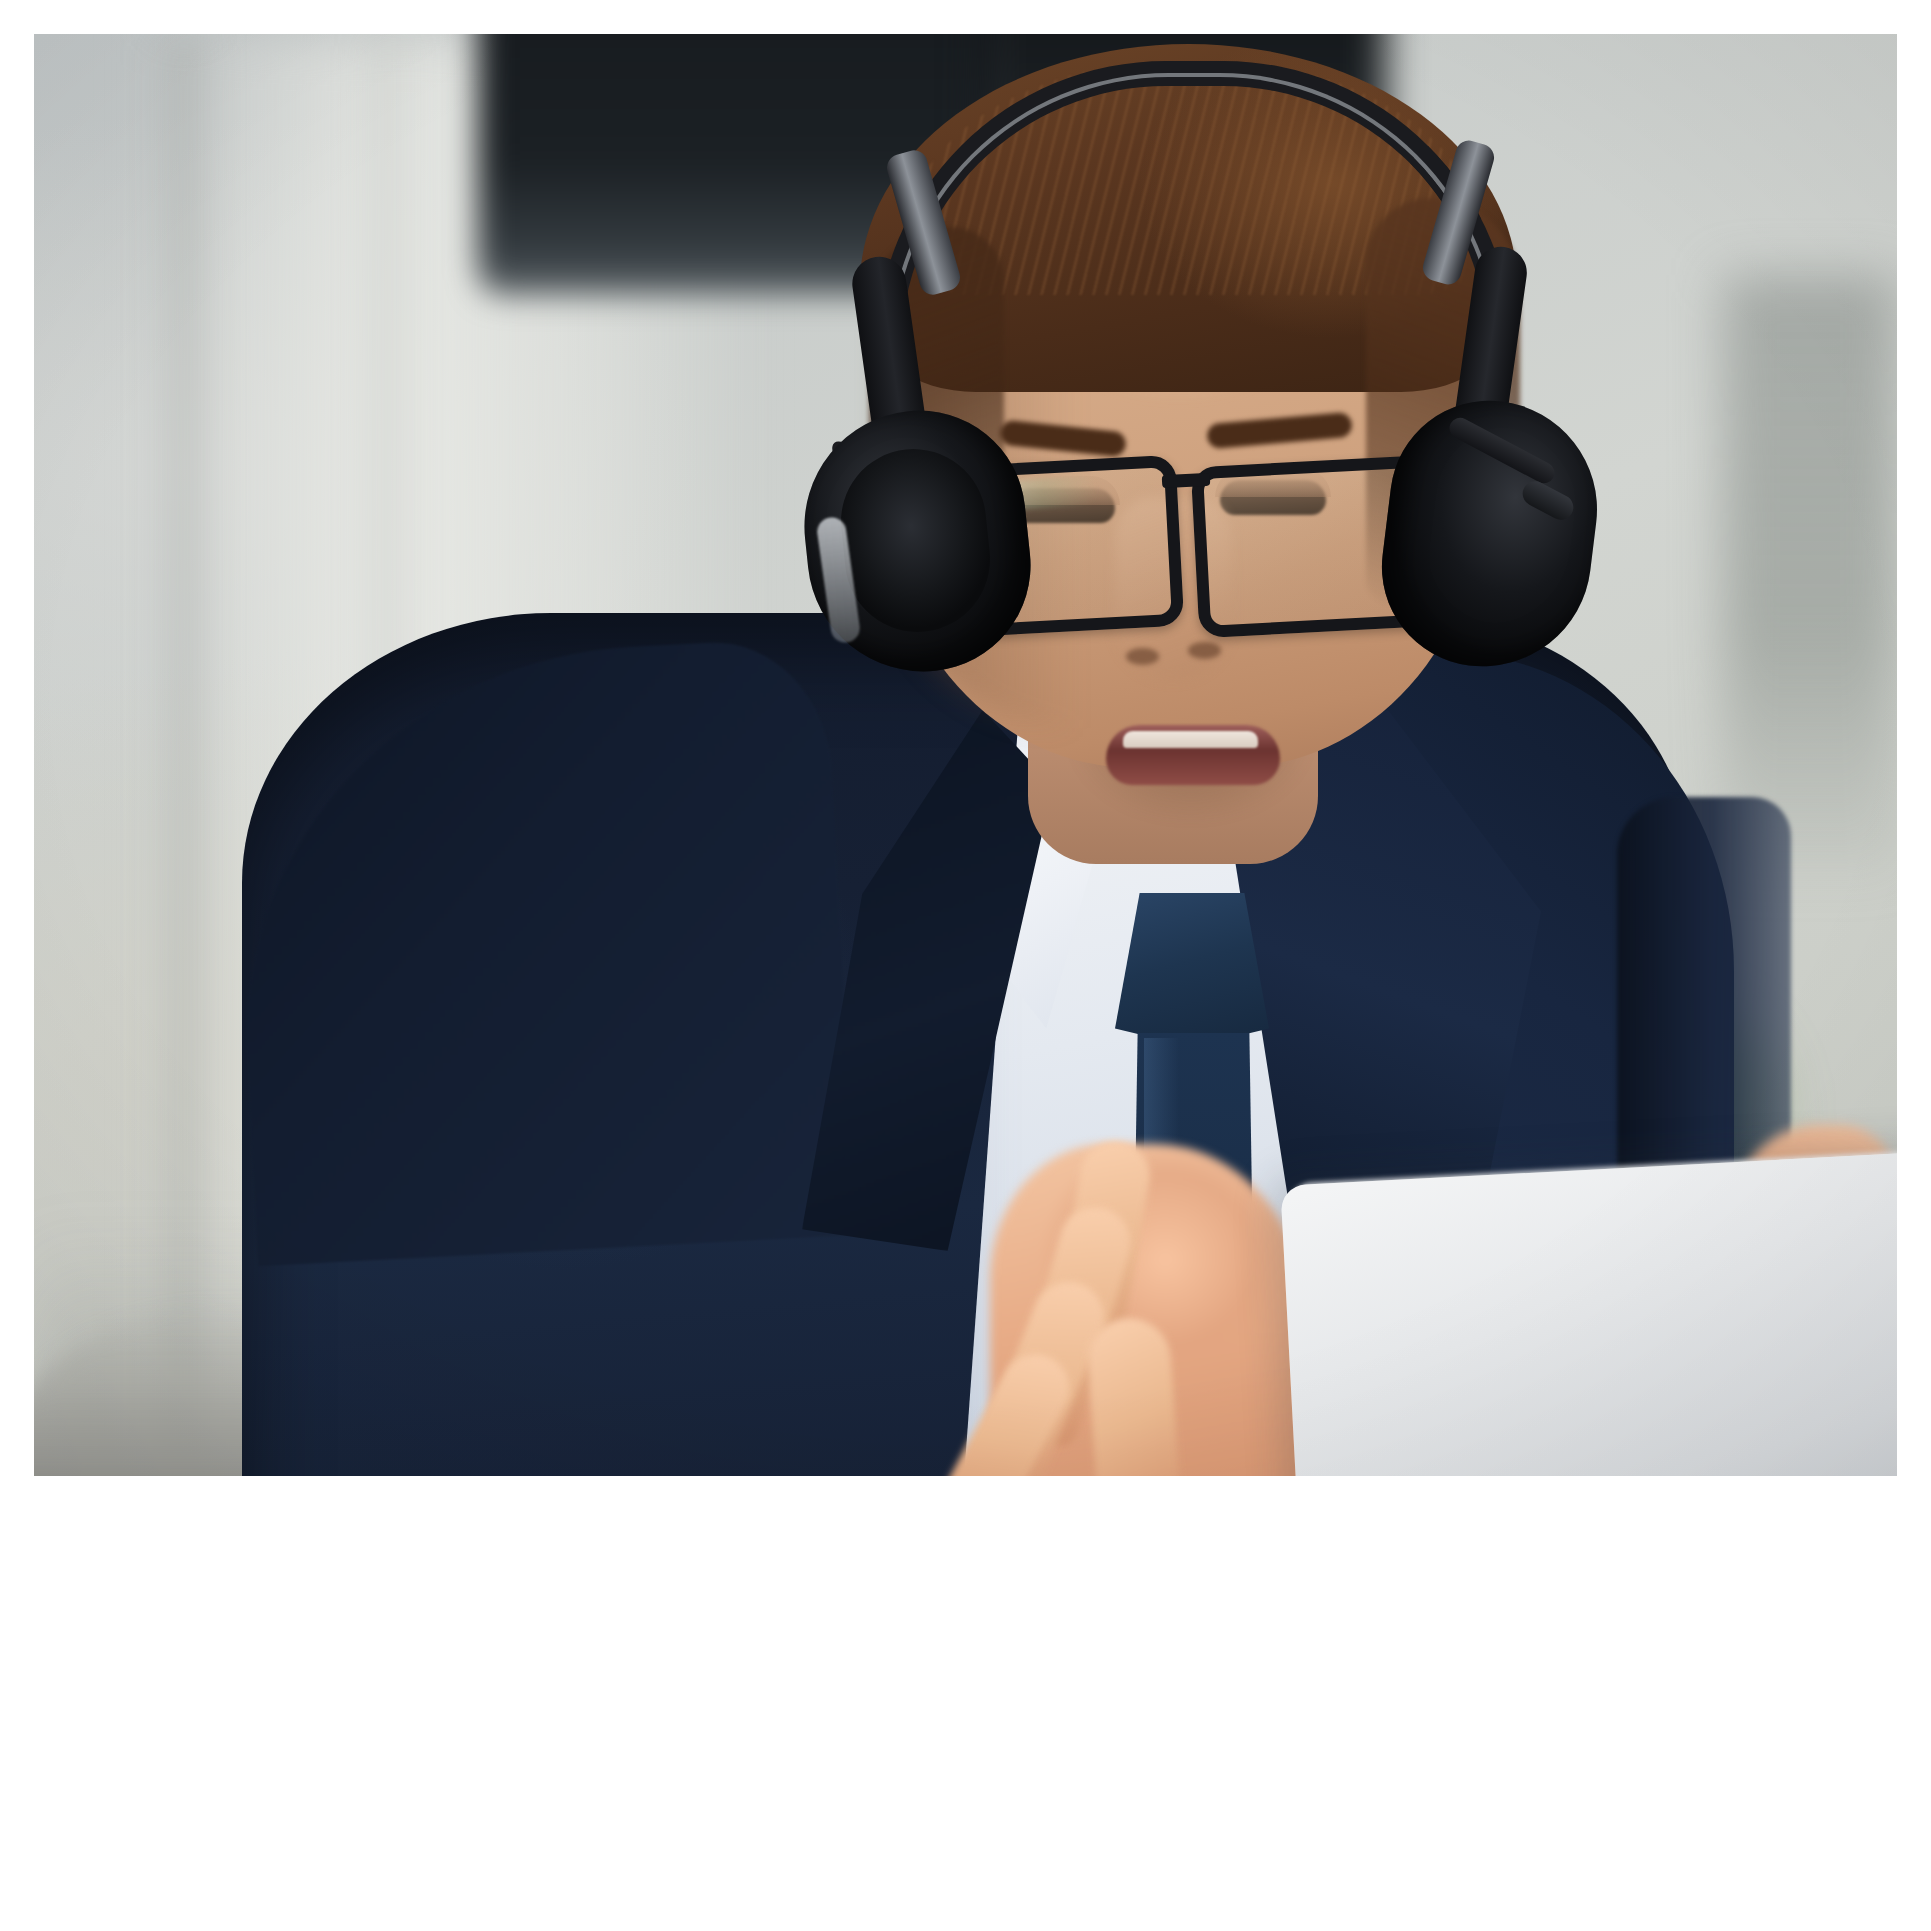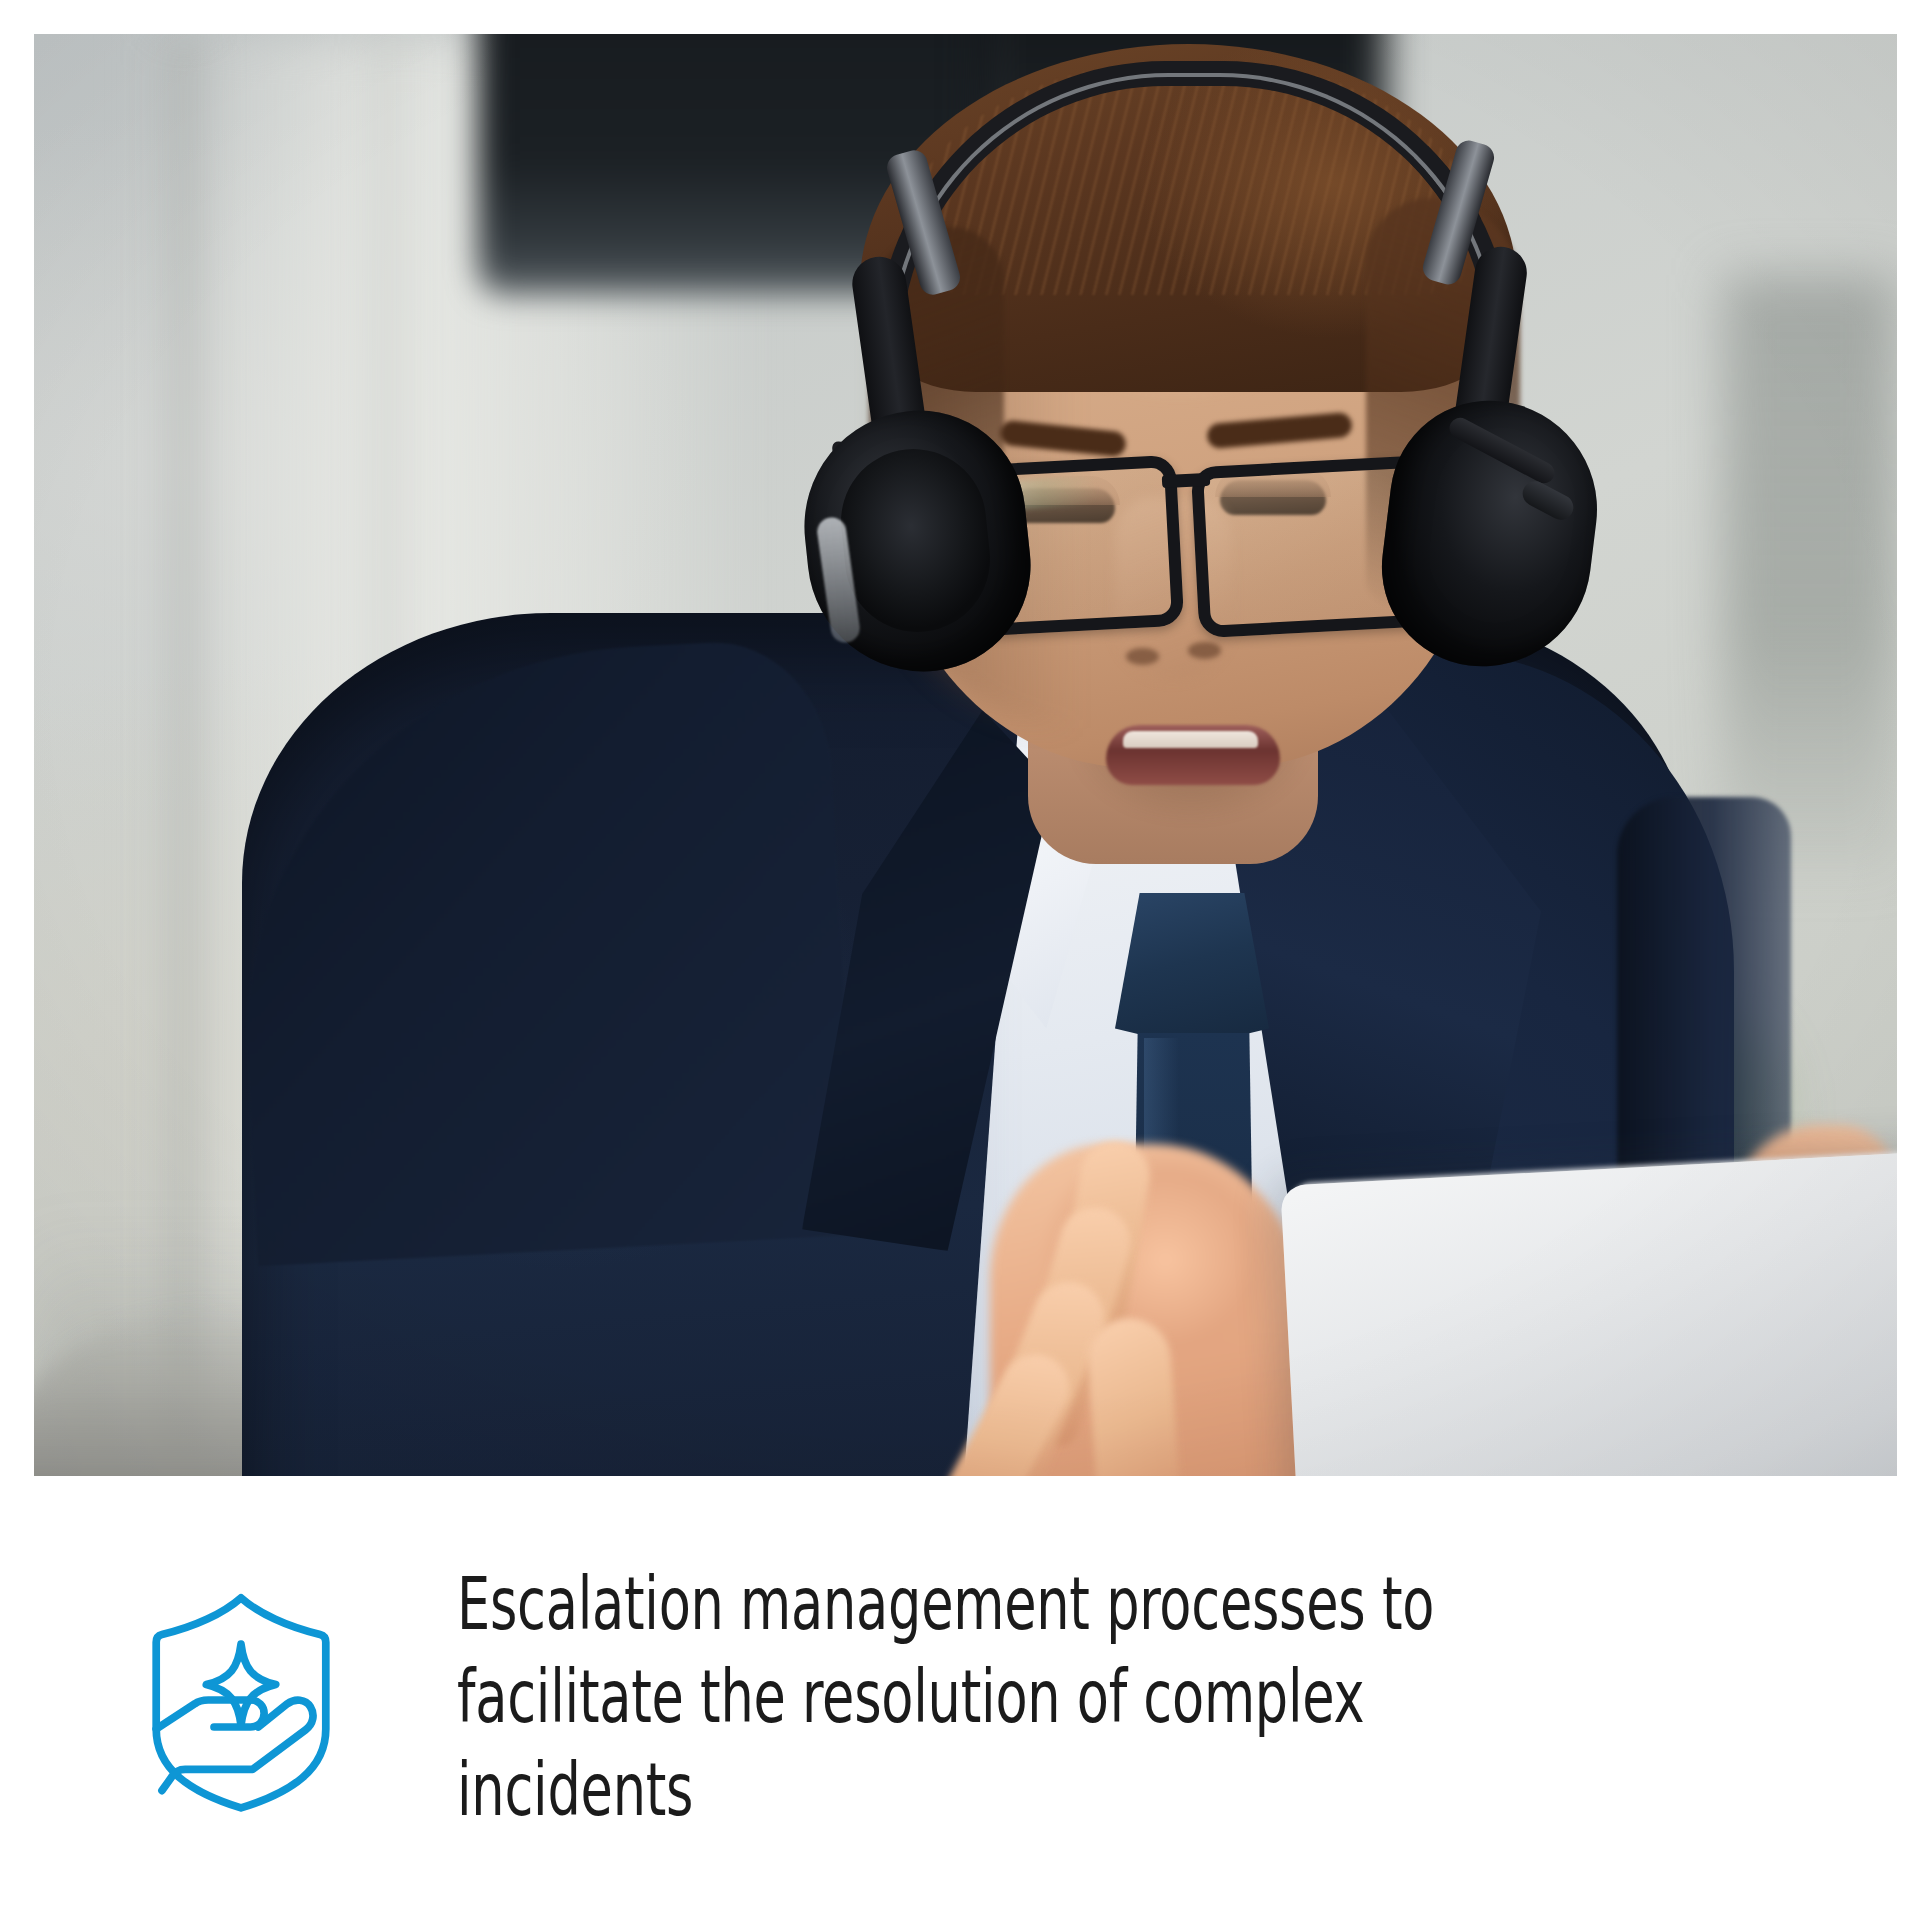--- a/index.html
+++ b/index.html
@@ -738,38 +738,15 @@
       <div class="hand-r"></div>
 
     </div>
 
     <div class="laptop-edge"></div>
     <div class="laptop"></div>
 
     <div class="photo-vignette"></div>
   </div>
 
-  <div class="caption">
-
-    <div class="icon-wrap">
-      <svg viewBox="0 0 220 240" fill="none" xmlns="http://www.w3.org/2000/svg" stroke="#0e96d5" stroke-width="8" stroke-linecap="round" stroke-linejoin="round">
-
-        <path d="M110 14 C 92 30, 62 44, 28 52 C 24 53, 22 56, 22 60 L 22 150
-                 C 22 192, 58 216, 110 232 C 162 216, 198 192, 198 150
-                 L 198 60 C 198 56, 196 53, 192 52 C 158 44, 128 30, 110 14 Z"></path>
-
-        <path d="M110 62 C 113 86, 121 98, 146 104 C 121 110, 113 122, 110 146
-                 C 107 122, 99 110, 74 104 C 99 98, 107 86, 110 62 Z"></path>
-
-        <path d="M22 150 L 62 124 C 66 121, 71 120, 76 120 L 120 120
-                 C 128 120, 134 126, 134 134 C 134 142, 128 148, 120 148 L 82 148"></path>
-        <path d="M128 148 L 158 124 C 166 118, 177 119, 182 127
-                 C 187 135, 185 145, 177 151 L 122 192 L 52 192
-                 C 46 192, 41 195, 38 200 L 28 214"></path>
-      </svg>
-    </div>
-
-    <div class="caption-text">Escalation management processes to facilitate the resolution of complex incidents</div>
-
-  </div>
 
 </div>
 
 
 </body></html>

